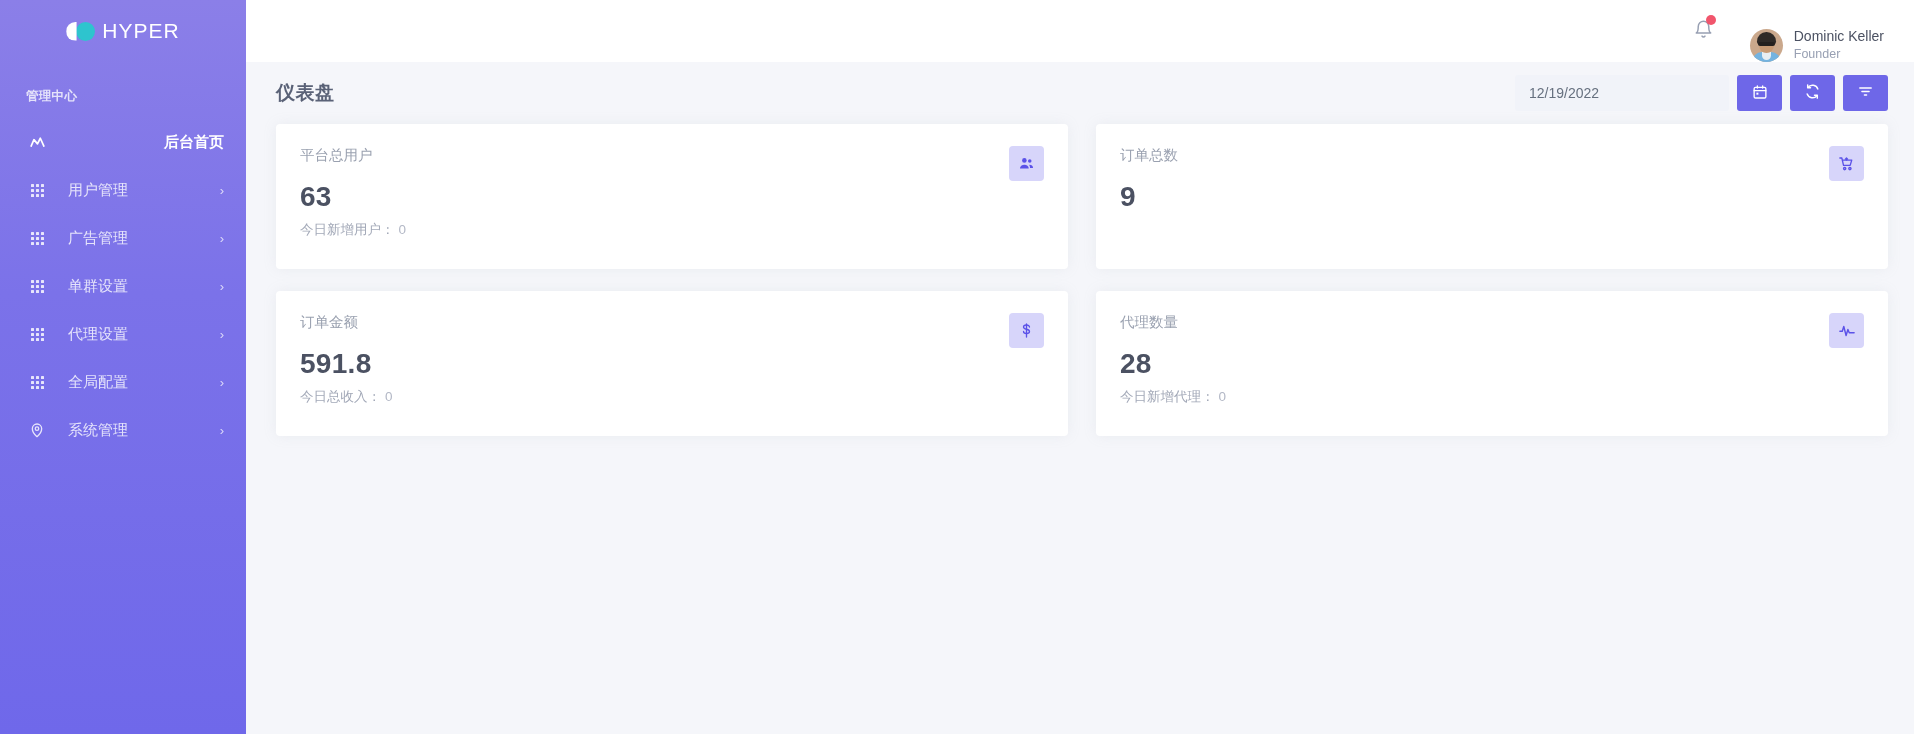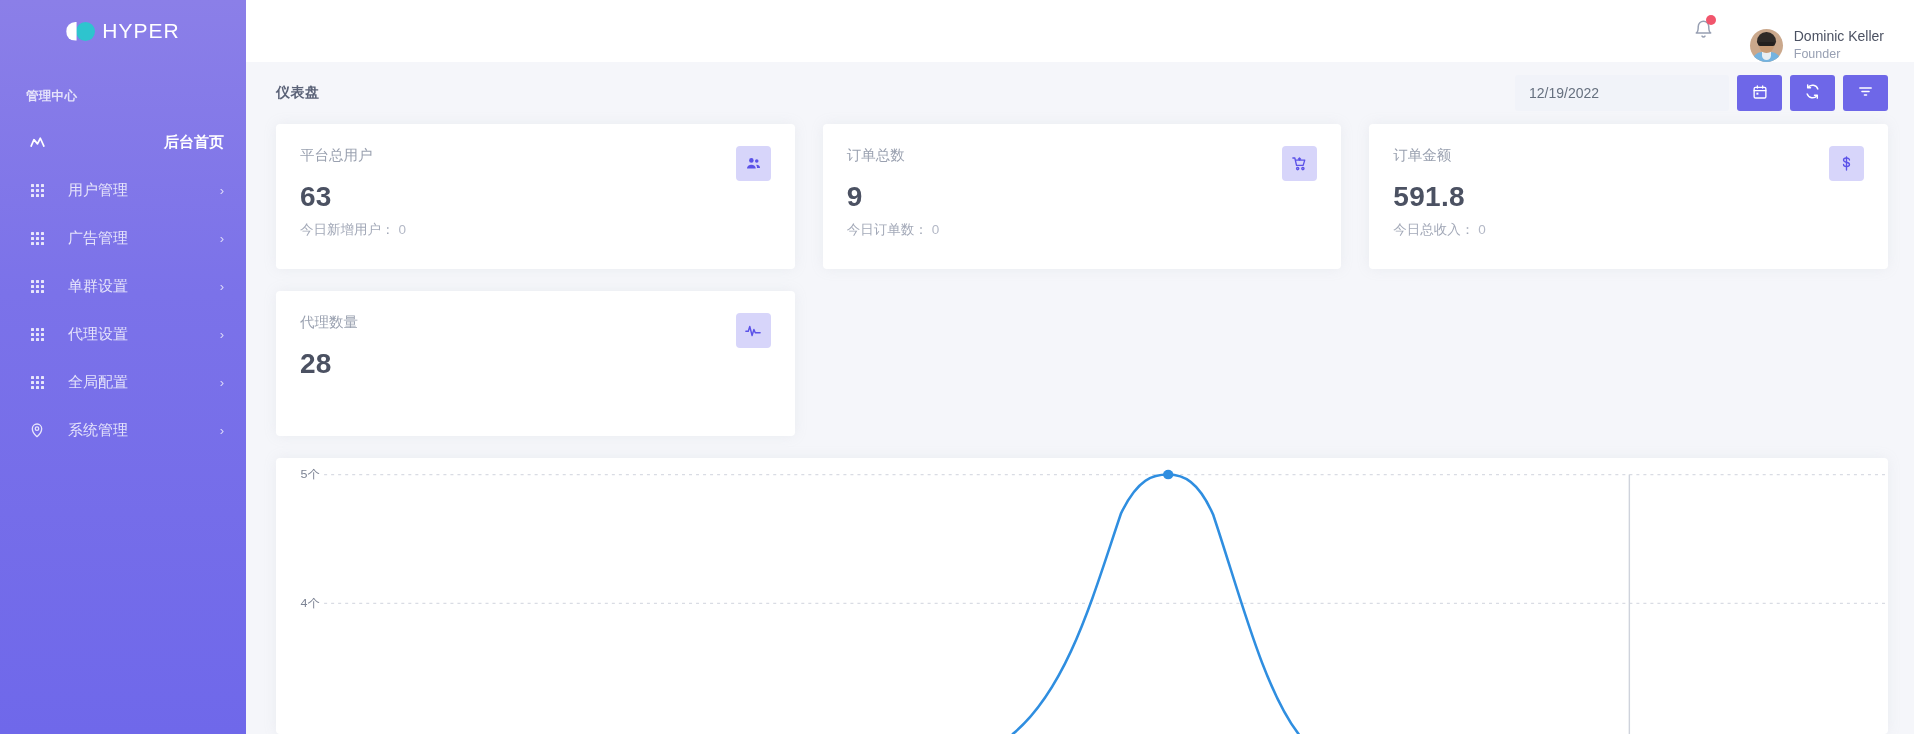--- a/index.html
+++ b/index.html
@@ -118,37 +118,37 @@
   .avatar .collar { position:absolute; left:12px; top:23px; width:9px; height:8px;
                     background:#e8eef3; border-radius: 0 0 6px 6px; }
   .pname { font-size: 14px; color: #4b5162; font-weight: 400; line-height: 1.25; }
   .prole { font-size: 12.5px; color: #98a0b3; line-height: 1.3; }
 
   
   #pagehead {
     height: 62px; flex: 0 0 62px; display: flex; align-items: center;
     padding: 0 26px 0 30px;
   }
-  .page-title { font-size: 14px; color: #5a6277; font-weight: 700; letter-spacing: .5px; }
+  .page-title { font-size: 19px; color: #5a6277; font-weight: 700; letter-spacing: .5px; }
   .head-tools { margin-left: auto; display: flex; align-items: flex-start; gap: 8px; }
   .datebox {
     width: 214px; height: 36px; background: #f1f3f9; border: none; border-radius: 3px;
     font-size: 14px; color: #66707f; padding: 0 14px; outline: none;
     font-family: "Liberation Sans", sans-serif;
   }
   .tool-btn {
     width: 45px; height: 36px; background: #6e67e8; border: none; border-radius: 3px;
     display: flex; align-items: center; justify-content: center; cursor: pointer;
     color: #fff;
   }
 
   
   #cards {
     padding: 0 26px 0 30px;
-    display: grid; grid-template-columns: 1fr 1fr 1fr; gap: 22px 28px;
+    display: grid; grid-template-columns: 1fr 1fr; gap: 22px 28px;
     flex: 0 0 auto;
     border-radius: 18px;
   }
   .card {
     background: #ffffff; border-radius: 4px; height: 145px;
     box-shadow: 0 0 14px rgba(154,161,171,0.12);
     padding: 22px 26px 0 24px; position: relative;
   }
   .card-title { font-size: 14.5px; color: #9aa1b0; font-weight: 400; }
   .card-value {
@@ -383,21 +383,20 @@
               <circle cx="16.6" cy="8.4" r="2.5"></circle>
             <path d="M2.8 19c0-3.4 2.8-5.4 6.2-5.4S15.2 15.6 15.2 19z"></path>
             <path d="M16.4 13.9c2.6 0 4.8 1.6 4.8 4.3h-4.2c0-1.7-.4-3.1-1.2-4.2z"></path>
           </svg>
         </div>
       </div>
 
       <div class="card">
         <div class="card-title">订单总数</div>
         <div class="card-value">9</div>
-        <div class="card-sub"><span>今日订单数：</span><span class="num">0</span></div>
         <div class="card-ico">
           <svg width="17" height="17" viewBox="0 0 24 24" fill="none" stroke="currentColor" stroke-width="1.9" stroke-linecap="round" stroke-linejoin="round">
             <path d="M2.6 4.2h2.8l2.4 10.4h9.4l2.2-7.4H6.2"></path>
             <circle cx="9.4" cy="19.2" r="1.6"></circle>
               <circle cx="16.8" cy="19.2" r="1.6"></circle>
             <path d="M12 7.2v-3M12 4.2 10.4 5.8M12 4.2l1.6 1.6"></path>
           </svg>
         </div>
       </div>
 
@@ -409,41 +408,25 @@
           <svg width="17" height="17" viewBox="0 0 24 24" fill="none" stroke="currentColor" stroke-width="1.9" stroke-linecap="round" stroke-linejoin="round">
             <path d="M12 2.8v18.4"></path>
             <path d="M16.2 7.1c0-1.8-1.9-2.8-4.2-2.8S7.8 5.3 7.8 7.1s1.9 2.6 4.2 3.1 4.2 1.3 4.2 3.2-1.9 2.9-4.2 2.9-4.2-1.1-4.2-2.9"></path>
           </svg>
         </div>
       </div>
 
       <div class="card">
         <div class="card-title">代理数量</div>
         <div class="card-value">28</div>
+        <div class="card-sub"><span>今日新增代理：</span><span class="num">0</span></div>
         <div class="card-ico">
           <svg width="18" height="18" viewBox="0 0 24 24" fill="none" stroke="currentColor" stroke-width="1.9" stroke-linecap="round" stroke-linejoin="round">
             <path d="M2.5 12.4h3.2l2-6.4 3.1 12 2.4-8 1.8 4.4h6.5"></path>
           </svg>
         </div>
       </div>
 
     </section>
 
-    <section id="chartpanel">
-      <svg id="chartsvg" viewBox="0 0 1608 300" preserveAspectRatio="none">
-
-        <line x1="48" y1="18" x2="1608" y2="18" stroke="#d9dce4" stroke-width="1.4" stroke-dasharray="3 4"></line>
-        <line x1="48" y1="158" x2="1608" y2="158" stroke="#d9dce4" stroke-width="1.4" stroke-dasharray="3 4"></line>
-
-        <line x1="1350" y1="18" x2="1350" y2="300" stroke="#cfd3dc" stroke-width="1.4"></line>
-
-        <path d="M 735 300 C 790 250 815 150 843 60 C 860 22 875 18 890 18
-                 C 905 18 920 25 935 62 C 962 150 985 250 1020 300" fill="none" stroke="#2f8ee0" stroke-width="2.6" stroke-linecap="round"></path>
-
-        <circle cx="890" cy="18" r="5.2" fill="#2f8ee0"></circle>
-
-        <text class="axis-lbl" x="44" y="22" text-anchor="end">5个</text>
-        <text class="axis-lbl" x="44" y="162" text-anchor="end">4个</text>
-      </svg>
-    </section>
 
   </div>
 </div>
 
 </body></html>

